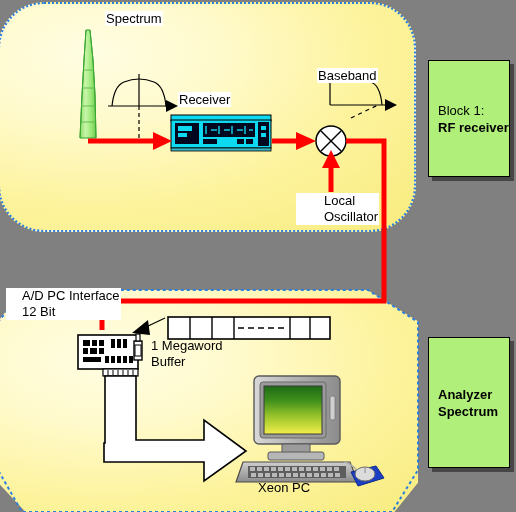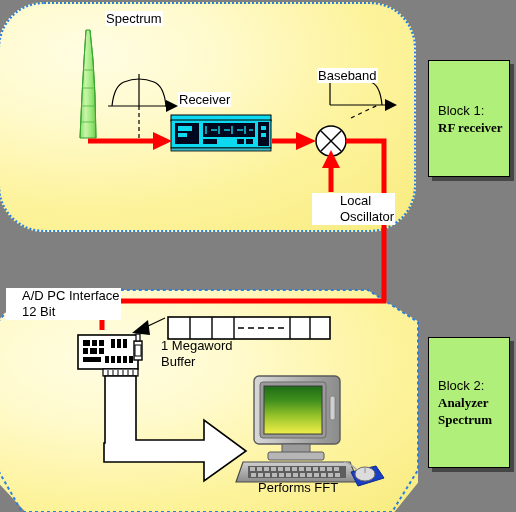--- a/index.html
+++ b/index.html
@@ -52,42 +52,42 @@
     flex-direction: column;
     justify-content: center;
   }
   .green-block .gb-line {
     color: #000;
     font-size: 13px;
     line-height: 17px;
     padding-left: 9px;
     white-space: nowrap;
   }
-  .green-block .gb-line.bold { font-weight: bold; font-family: Liberation Serif, serif; }
+  .green-block .gb-line.bold { font-weight: bold; }
   #block1 { left: 428px; top: 60px; width: 82px; height: 117px; }
   #block2 { left: 428px; top: 337px; width: 82px; height: 131px; }
 
   
   .label {
     position: absolute;
     font-size: 13px;
     color: #000;
     background: #ffffff;
     white-space: nowrap;
     line-height: 15px;
     padding: 0 1px;
   }
   .label.multiline { line-height: 16px; }
 
   #lbl-antenna { left: 105px; top: 11px; }
   #lbl-receiver { left: 178px; top: 92px; }
   #lbl-baseband { left: 317px; top: 68px; }
-  #lbl-local-osc { left: 312px; top: 193px; padding-left: 28px; }
+  #lbl-local-osc { left: 296px; top: 193px; padding-left: 28px; }
   #lbl-adpc { left: 6px; top: 288px; padding-left: 16px; }
-  #lbl-megaword { left: 160px; top: 338px; background: transparent; }
+  #lbl-megaword { left: 150px; top: 338px; background: transparent; }
   #lbl-xeon { left: 257px; top: 480px; background: transparent; text-align:center;}
 
   
   #art {
     position: absolute;
     left: 0; top: 0;
     width: 516px; height: 512px;
     pointer-events: none;
   }
 </style>
@@ -318,27 +318,26 @@
     <div>A/D PC Interface</div>
     <div>12 Bit</div>
   </div>
 
   <div class="label multiline" id="lbl-megaword">
     <div>1 Megaword</div>
     <div>Buffer</div>
   </div>
 
   <div class="label multiline" id="lbl-xeon">
-    <div>Performs FFT</div>
+    <div>Xeon PC</div>
   </div>
 
   <div class="green-block" id="block1">
     <div class="gb-line">Block 1:</div>
     <div class="gb-line bold">RF receiver</div>
   </div>
 
   <div class="green-block" id="block2">
-    <div class="gb-line">Block 2:</div>
     <div class="gb-line bold">Analyzer</div>
     <div class="gb-line bold">Spectrum</div>
   </div>
 
 </div>
 
 </body></html>

